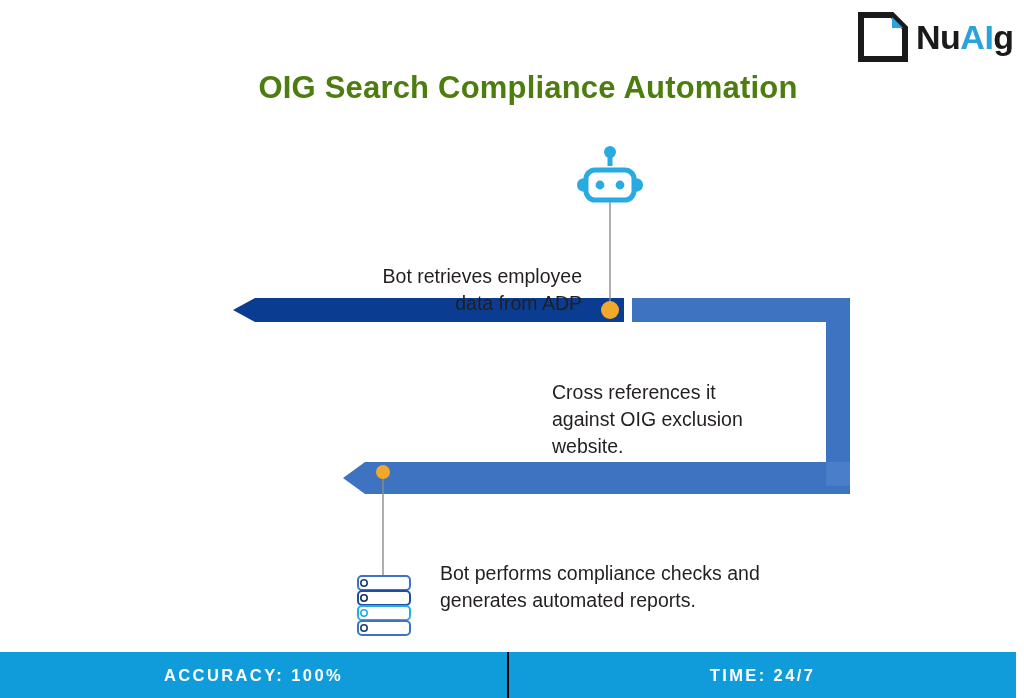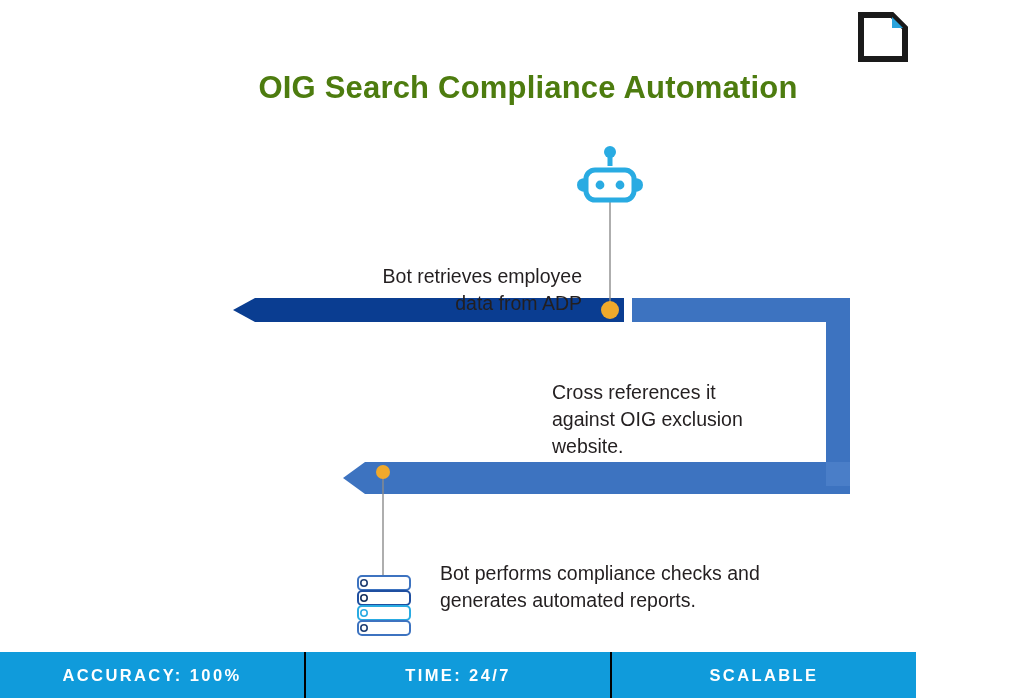--- a/index.html
+++ b/index.html
@@ -75,21 +75,21 @@
     margin-top: 32px;
   }
   #step1-text { top: 231px; left: 330px; width: 252px; text-align: right; }
   #step2-text { top: 347px; left: 552px; width: 220px; text-align: left; }
   #step3-text { top: 528px; left: 440px; width: 345px; text-align: left; }
 
   
   #footer {
     position: absolute;
     bottom: 0; left: 0;
-    width: 916px;
+    width: 1016px;
     height: 46px;
     background: #109BDB;
     display: flex;
     align-items: stretch;
   }
   .footer-cell {
     flex: 1 1 0;
     display: flex;
     align-items: center;
     justify-content: center;
@@ -104,20 +104,21 @@
 </head>
 <body>
 
 <div id="stage">
 
   <div id="logo">
     <svg id="logo-mark" viewBox="0 0 50 50">
       <path d="M3 3 H34 L47 16 V47 H3 Z" fill="none" stroke="#1A1A1A" stroke-width="6"></path>
       <path d="M34 5 L45 16 H34 Z" fill="#29A3DC"></path>
     </svg>
+    <div id="logo-text"><span class="lt-dark">Nu</span><span class="lt-blue">AI</span><span class="lt-dark">g</span></div>
   </div>
 
   <h1 id="page-title">OIG Search Compliance Automation</h1>
 
   <svg id="flow-svg" viewBox="0 0 1024 698">
 
     <rect x="632" y="298" width="218" height="24" fill="#3D73C0"></rect>
 
     <rect x="826" y="298" width="24" height="188" fill="#3D73C0"></rect>
 
@@ -156,16 +157,15 @@
     </g>
   </svg>
 
   <div class="step-text" id="step1-text">Bot retrieves employee<br>data from ADP</div>
   <div class="step-text" id="step2-text">Cross references it<br>against OIG exclusion<br>website.</div>
   <div class="step-text" id="step3-text">Bot performs compliance checks and<br>generates automated reports.</div>
 
   <div id="footer">
     <div class="footer-cell">ACCURACY: 100%</div>
     <div class="footer-cell">TIME: 24/7</div>
-    <div class="footer-cell">SCALABLE</div>
   </div>
 
 </div>
 
 </body></html>

